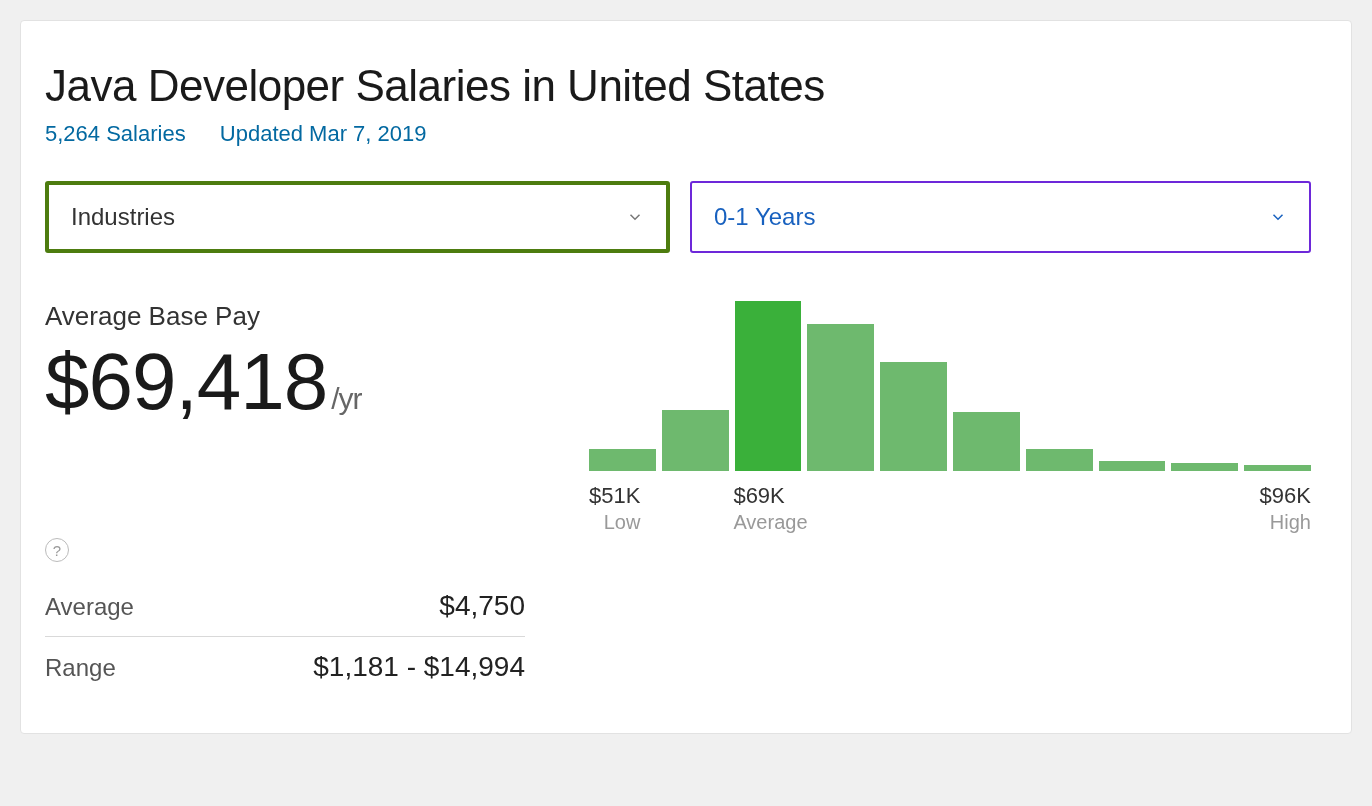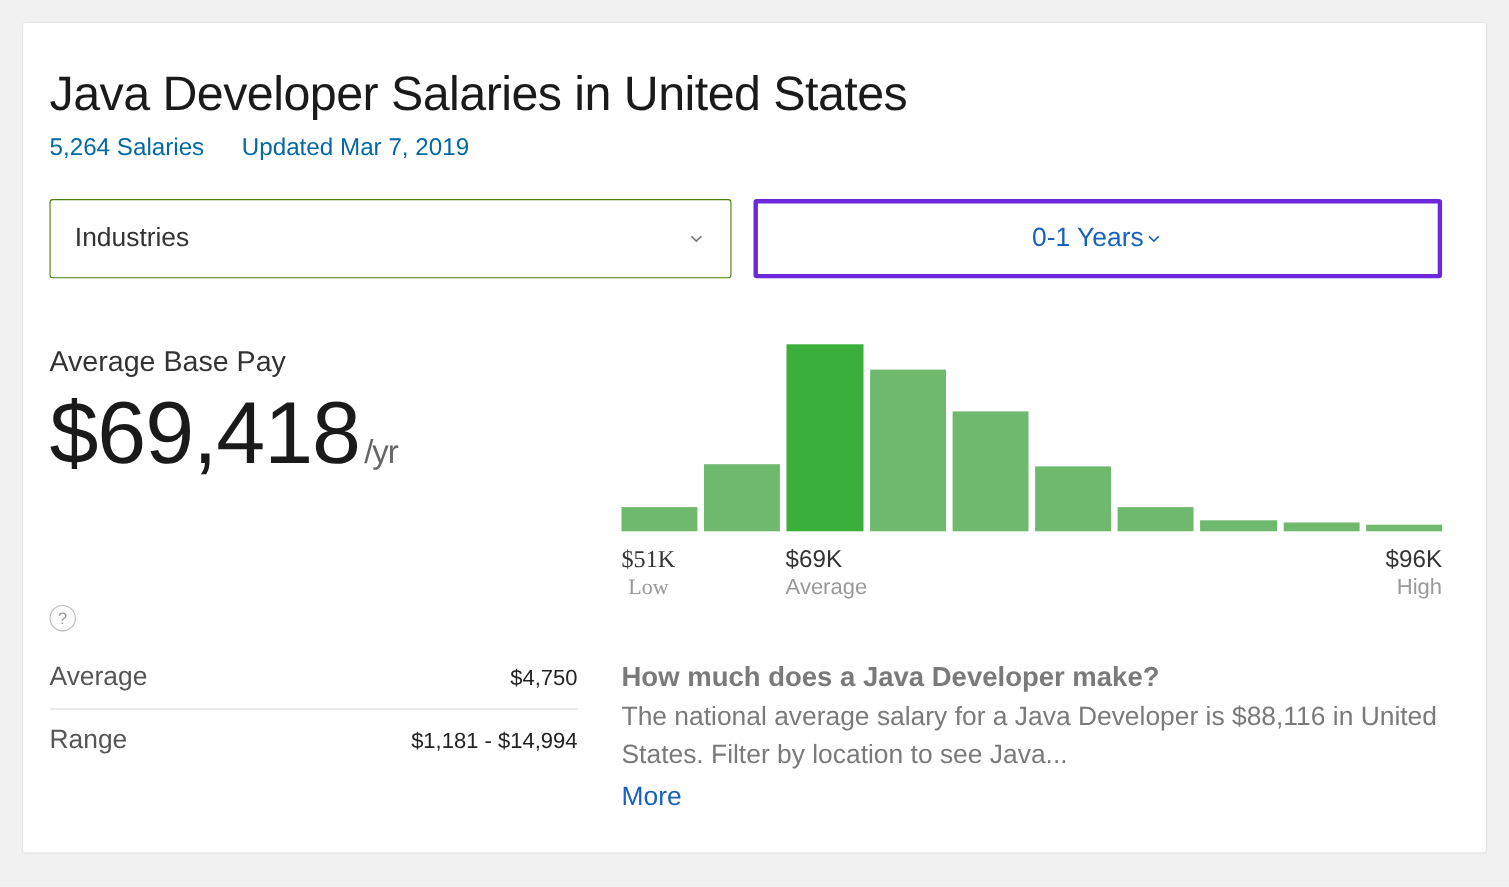--- a/index.html
+++ b/index.html
@@ -29,45 +29,44 @@
     color: #0369a1;
   }
   .meta span { margin-right: 28px; }
   .filters {
     display: flex;
     gap: 20px;
     margin-top: 34px;
   }
   .filter {
     flex: 1;
-    border: 1px solid #4d7c0f;
+    border: 4px solid #4d7c0f;
     border-radius: 3px;
     padding: 18px 22px;
     font-size: 24px;
     color: #333;
     display: flex;
     justify-content: space-between;
     align-items: center;
     cursor: pointer;
     background: #fff;
   }
   .filter.active {
-    border: 4px solid #6d28d9;
+    border: 2px solid #6d28d9;
     color: #1861bf;
-    justify-content: center;
   }
   .chevron {
     width: 18px;
     height: 18px;
   }
   .chevron svg { display:block; }
   .content {
     display: flex;
-    margin-top: 60px;
-    gap: 40px;
+    margin-top: 48px;
+    gap: 64px;
   }
   .left {
     flex: 0 0 480px;
   }
   .right {
     flex: 1;
   }
   .avg-label {
     font-size: 26px;
     color: #333;
@@ -107,21 +106,21 @@
   .addl-row {
     display: flex;
     justify-content: space-between;
     align-items: baseline;
     padding: 14px 0;
     border-bottom: 1px solid #d9d9d9;
     font-size: 24px;
   }
   .addl-row:last-child { border-bottom: none; }
   .addl-row .k { color: #555; }
-  .addl-row .v { color: #222; font-size: 20px; }
+  .addl-row .v { color: #222; font-size: 28px; }
   .addl-first { margin-top: 14px; }
   
   .chart {
     display: flex;
     align-items: flex-end;
     gap: 6px;
     height: 170px;
   }
   .bar {
     flex: 1;
@@ -138,21 +137,21 @@
   .tick {
     font-size: 22px;
     color: #333;
   }
   .tick .sub {
     display: block;
     color: #999;
     font-size: 20px;
     margin-top: 2px;
   }
-  .tick-low { text-align: center; font-family: Liberation Serif, serif; }
+  .tick-low { text-align: right; }
   .tick-avg { position: absolute; left: 20%; }
   .tick-high { text-align: right; }
   .desc {
     margin-top: 56px;
   }
   .desc-title {
     font-size: 25px;
     font-weight: 600;
     color: #7a7a7a;
   }
@@ -241,21 +240,16 @@
         <div class="tick tick-avg">
           <span>$69K</span>
           <span class="sub">Average</span>
         </div>
         <div class="tick tick-high">
           <span>$96K</span>
           <span class="sub">High</span>
         </div>
       </div>
 
-      <div class="desc">
-        <div class="desc-title">How much does a Java Developer make?</div>
-        <div class="desc-body">The national average salary for a Java Developer is $88,116 in United States. Filter by location to see Java...</div>
-        <span class="more-link">More</span>
-      </div>
     </div>
   </div>
 
 </div>
 
 </body></html>

